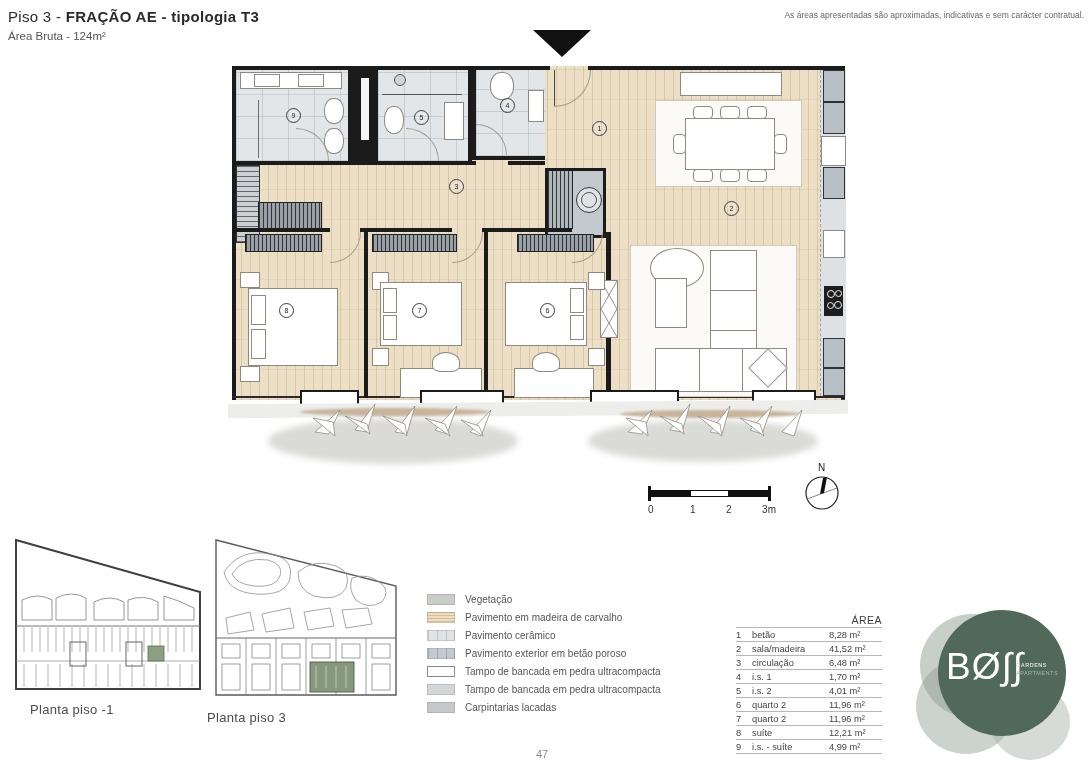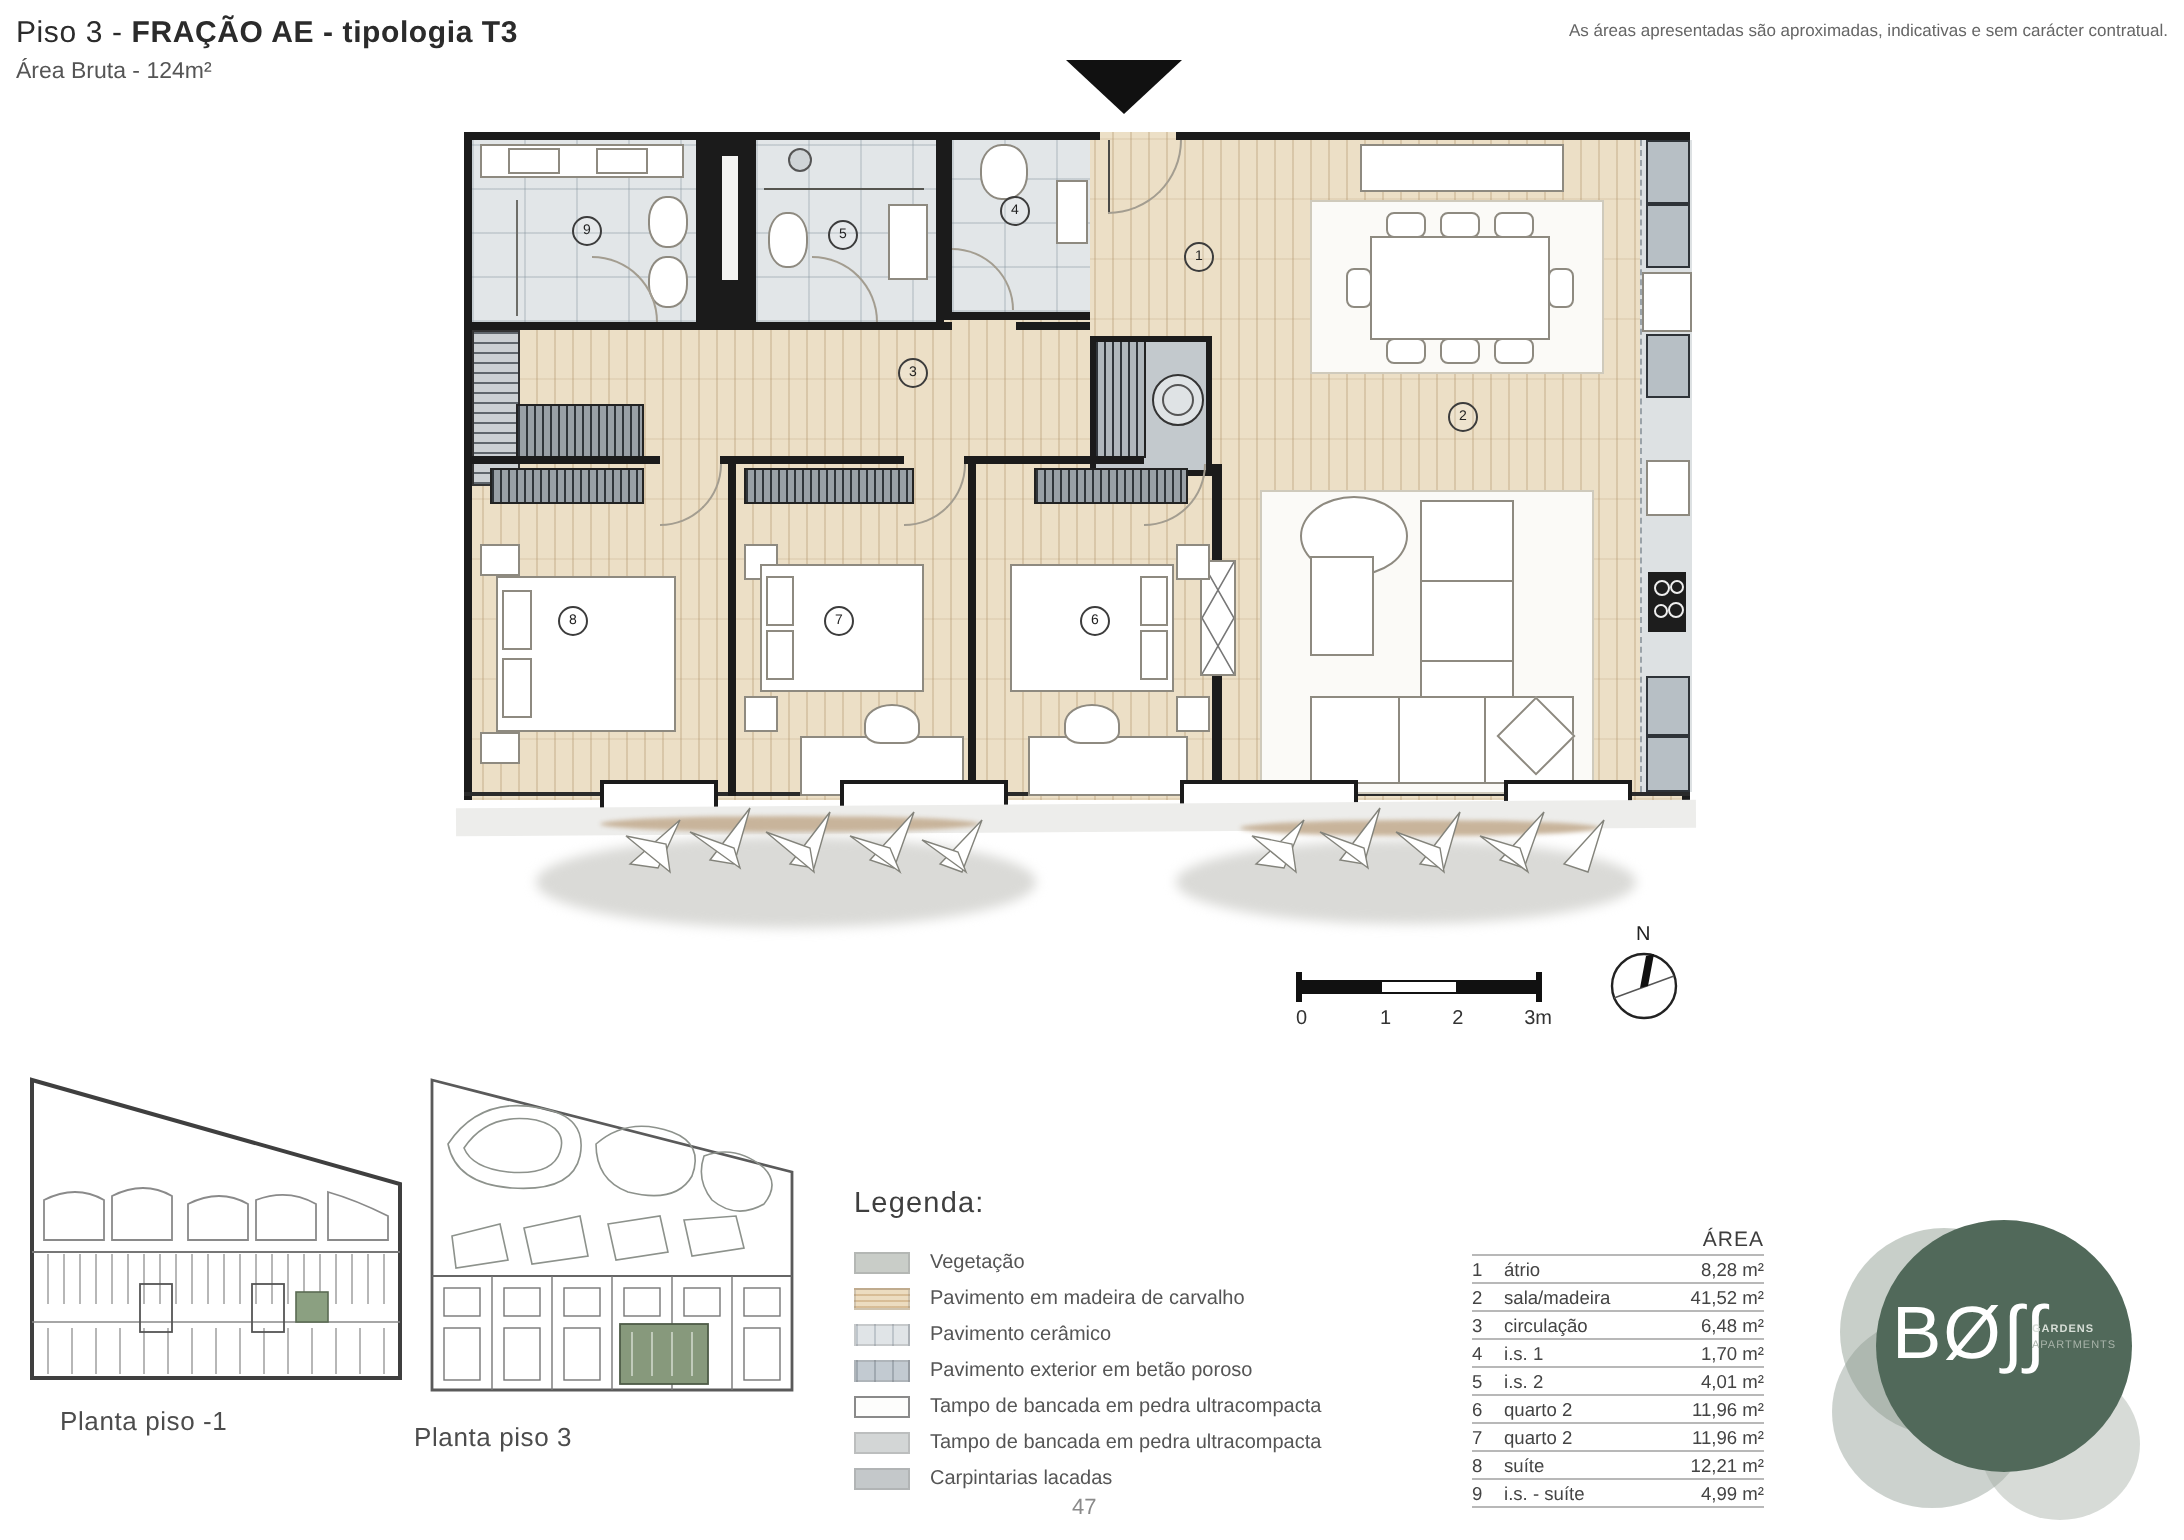--- a/index.html
+++ b/index.html
@@ -41,21 +41,21 @@
   .sw-bet{background-color:#c2cad1;background-image:repeating-linear-gradient(90deg,rgba(110,120,130,.4) 0 1px,transparent 1px 9px);}
   .sw-tw{background:#fdfdfc;border:1px solid #8a8a8a;}
   .sw-tg{background:#d3d6d6;}
   .sw-cl{background:#c4c8ca;}
   
   .tbl{width:146px;border-collapse:collapse;font-size:9.3px;color:#444;}
   .tbl td,.tbl th{padding:1.5px 0;border-bottom:1px solid #b8b8b8;font-weight:normal;}
   .tbl th{text-align:right;font-size:10.5px;letter-spacing:.5px;color:#3d3d3d;}
   .td-num{width:16px;text-align:left;}
   .td-name{text-align:left;}
-  .td-area{text-align:right;white-space:nowrap;}
+  .td-area{white-space:nowrap;}
   
   .mini-lbl{font-size:13px;color:#4c4c4c;letter-spacing:.3px;}
   
   .logo-circle{border-radius:50%;}
   .logo-word{font-size:37px;color:#fff;font-weight:300;letter-spacing:1px;line-height:1;}
   .logo-tag1{font-size:5.5px;color:#d7ded7;font-weight:bold;letter-spacing:.5px;}
   .logo-tag2{font-size:5.5px;color:#a9b4aa;letter-spacing:.5px;}
   .pageno{font-size:11px;color:#8a8a8a;}
   .shadowblob{background:#dadad7;border-radius:50%;filter:blur(3px);}
   .soil{background:#c8b49b;filter:blur(1px);}
@@ -378,21 +378,20 @@
         <line x1="106" y1="134" x2="106" y2="156"></line>
         <line x1="116" y1="134" x2="116" y2="156"></line>
         <line x1="126" y1="134" x2="126" y2="156"></line>
         <line x1="136" y1="134" x2="136" y2="156"></line>
       </g>
   </svg>
   <div class="mini-lbl" style="margin:8px 0 0 -3px;">Planta piso 3</div>
 </div>
 
 <div class="abs" style="left:427px;top:594px;width:270px;">
-  <div class="lg-title" style="margin-bottom:16px;">Legenda:</div>
   <div class="lg-row">
       <span class="lg-sw sw-veg"></span>
       <span class="lg-lbl">Vegetação</span>
     </div>
   <div class="lg-row">
       <span class="lg-sw sw-wood"></span>
       <span class="lg-lbl">Pavimento em madeira de carvalho</span>
     </div>
   <div class="lg-row">
       <span class="lg-sw sw-cer"></span>
@@ -417,21 +416,21 @@
 </div>
 
 <div class="abs" style="left:736px;top:612px;">
   <table class="tbl">
     <tbody>
         <tr>
           <th colspan="3">ÁREA</th>
         </tr>
     <tr>
           <td class="td-num">1</td>
-          <td class="td-name">átrio</td>
+          <td class="td-name">betão</td>
           <td class="td-area">8,28 m²</td>
         </tr>
     <tr>
           <td class="td-num">2</td>
           <td class="td-name">sala/madeira</td>
           <td class="td-area">41,52 m²</td>
         </tr>
     <tr>
           <td class="td-num">3</td>
           <td class="td-name">circulação</td>

